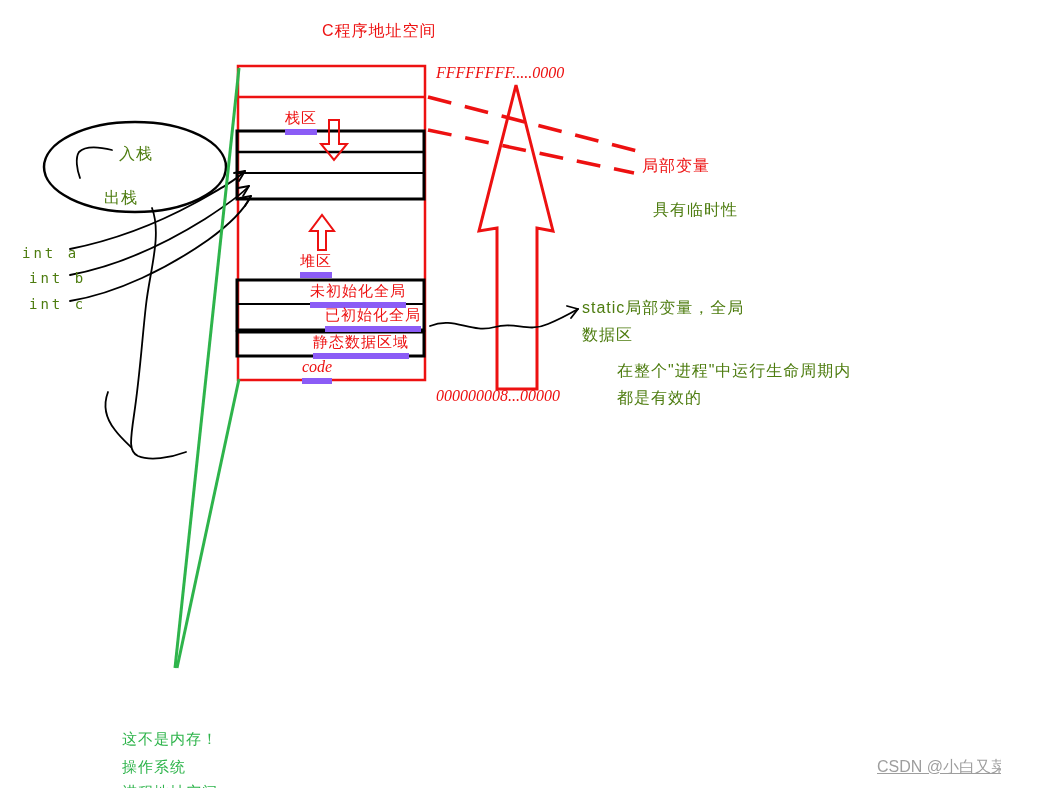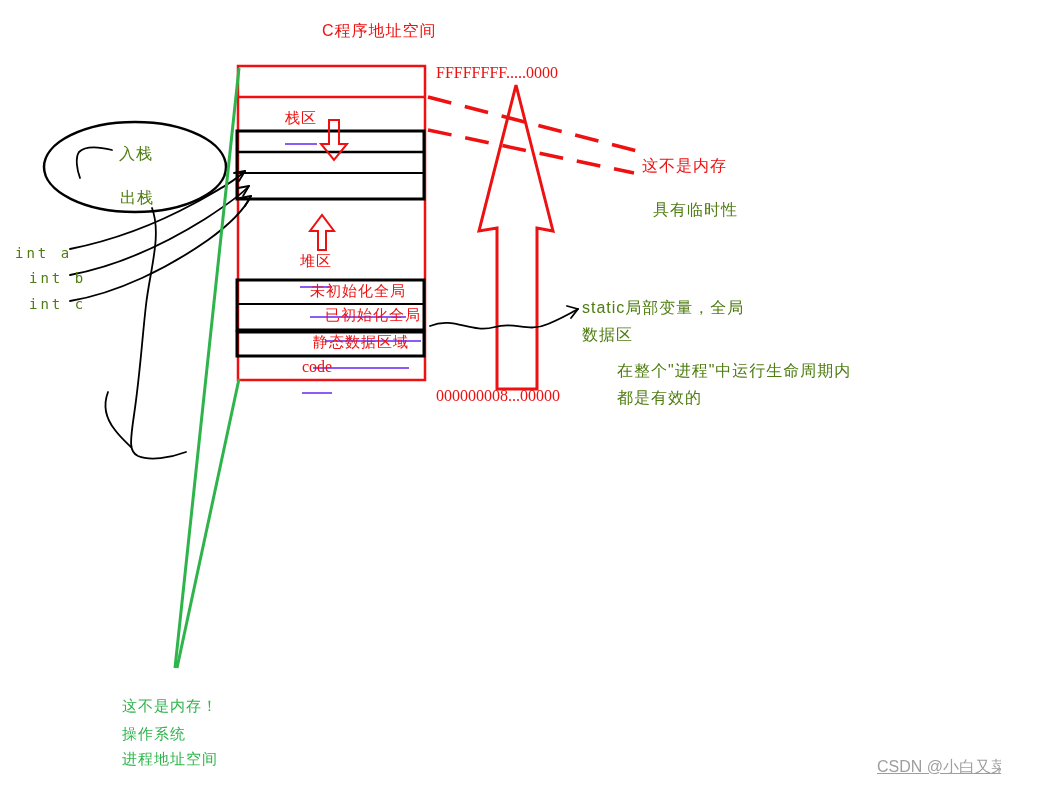--- a/index.html
+++ b/index.html
@@ -13,26 +13,26 @@
   .canvas svg{position:absolute;left:0;top:0;}
   .lbl{
     position:absolute;
     white-space:nowrap;
     font-size:15px;
     line-height:1.25;
     color:#4d7c0f;
     letter-spacing:1px;
   }
   .red{color:#ed1111;}
-  .green{color:#2eb44b;}
+  .green{color:#2eb44b;margin-top:33px;}
   .gray{color:#9e9e9e;text-decoration:underline;}
-  .serif{font-family:"Liberation Serif",serif;font-size:16px;letter-spacing:0;}
+  .serif{font-family:"Liberation Serif",serif;font-size:16px;letter-spacing:0;font-style:italic;}
   .mono{font-family:"DejaVu Sans Mono",monospace;font-size:14px;letter-spacing:3px;}
   .title{font-size:16px;}
-  .u-red{border-bottom:2px solid #8b5cf6;padding-bottom:15px;}
+  .u-red{border-bottom:6px solid #8b5cf6;padding-bottom:1px;}
   .big{font-size:16px;}
 </style>
 </head>
 <body>
 
 <div class="canvas">
 
   <svg width="1046" height="788" viewBox="0 0 1046 788">
 
     <path d="M238,66 H425 V380 H238 Z" fill="none" stroke="#ed1111" stroke-width="2.5"></path>
@@ -91,31 +91,31 @@
   <div class="lbl red serif" style="left:436px;top:63px">FFFFFFFF.....0000</div>
   <div class="lbl red serif" style="left:436px;top:386px">000000008...00000</div>
 
   <div class="lbl red u-red" style="left:285px;top:109px">栈区</div>
   <div class="lbl red u-red" style="left:300px;top:252px">堆区</div>
   <div class="lbl red u-red" style="left:310px;top:282px">未初始化全局</div>
   <div class="lbl red u-red" style="left:325px;top:306px">已初始化全局</div>
   <div class="lbl red u-red" style="left:313px;top:333px">静态数据区域</div>
   <div class="lbl red u-red serif" style="left:302px;top:357px">code</div>
 
-  <div class="lbl red big" style="left:642px;top:156px">这不是内存</div>
+  <div class="lbl red big" style="left:642px;top:156px">局部变量</div>
   <div class="lbl big" style="left:653px;top:200px">具有临时性</div>
   <div class="lbl big" style="left:582px;top:298px">static局部变量，全局</div>
   <div class="lbl big" style="left:582px;top:325px">数据区</div>
   <div class="lbl big" style="left:617px;top:361px">在整个"进程"中运行生命周期内</div>
   <div class="lbl big" style="left:617px;top:388px">都是有效的</div>
 
   <div class="lbl big" style="left:119px;top:144px">入栈</div>
-  <div class="lbl big" style="left:120px;top:188px">出栈</div>
+  <div class="lbl big" style="left:104px;top:188px">出栈</div>
 
-  <div class="lbl mono" style="left:15px;top:245px">int a</div>
+  <div class="lbl mono" style="left:22px;top:245px">int a</div>
   <div class="lbl mono" style="left:29px;top:270px">int b</div>
   <div class="lbl mono" style="left:29px;top:296px">int c</div>
 
   <div class="lbl green" style="left:122px;top:697px">这不是内存！</div>
   <div class="lbl green" style="left:122px;top:725px">操作系统</div>
   <div class="lbl green" style="left:122px;top:750px">进程地址空间</div>
 
   <div class="lbl gray big" style="left:877px;top:757px;letter-spacing:0">CSDN @小白又菜</div>
 </div>
 

